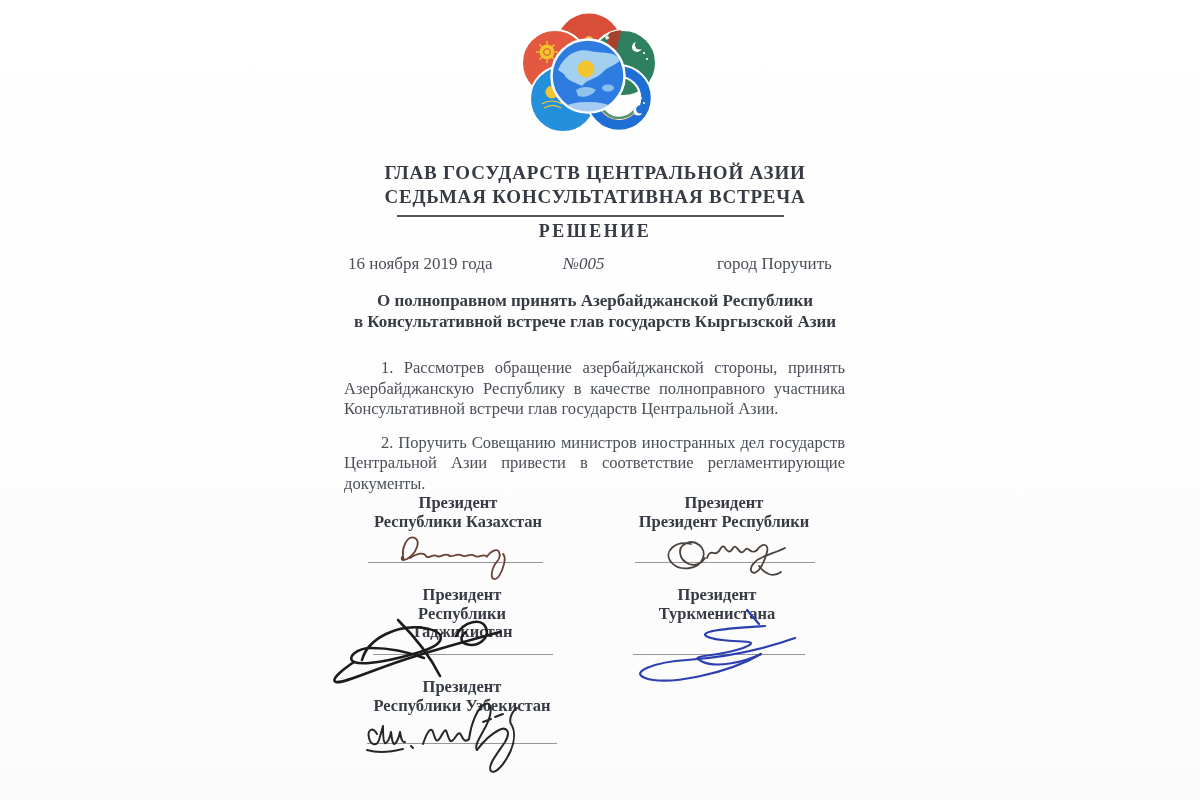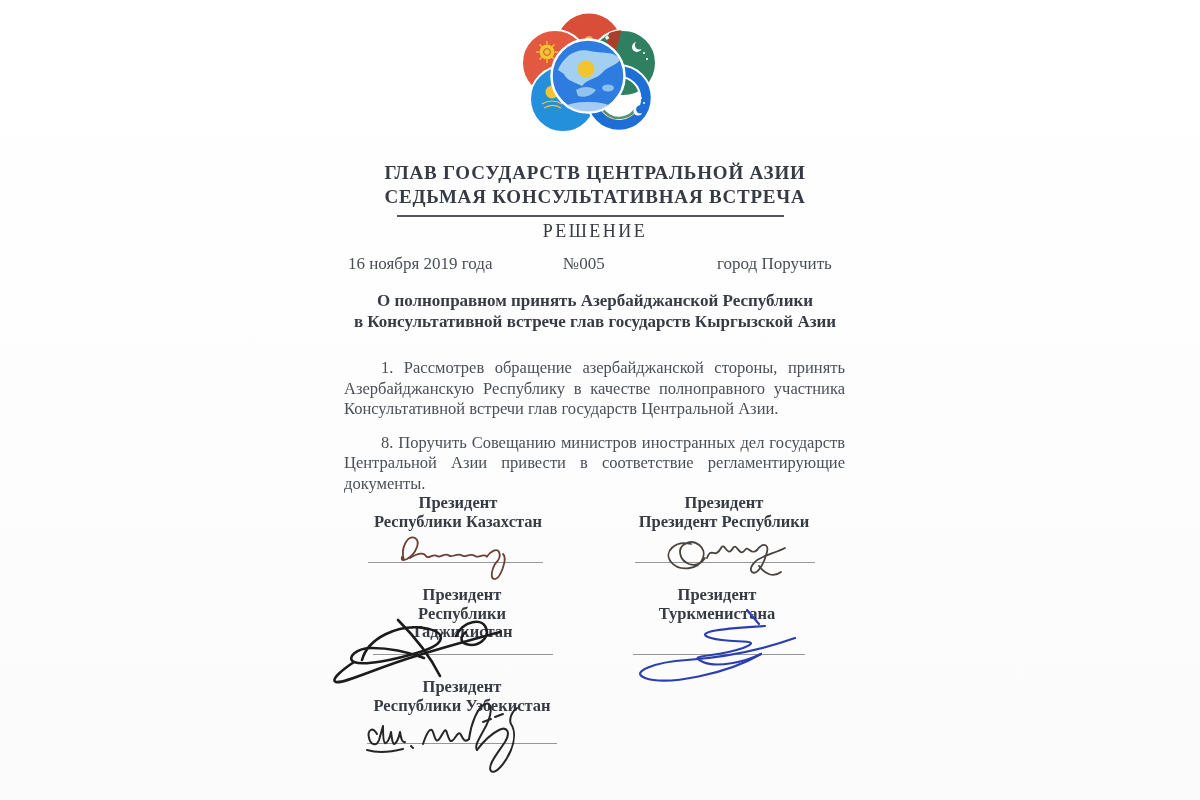--- a/index.html
+++ b/index.html
@@ -6,24 +6,24 @@
   .screen{
     position:relative;width:1200px;height:800px;overflow:hidden;
     background:linear-gradient(180deg,#ffffff 0%,#fdfdfd 60%,#fbfbfb 100%);
     font-family:"Liberation Serif","DejaVu Serif",serif;
   }
   .emblem{position:absolute;left:520px;top:6px;}
   .hdr{position:absolute;left:320px;top:161px;width:550px;text-align:center;
        font-weight:bold;font-size:19px;line-height:24px;letter-spacing:0.8px;color:#373b44;}
   .rule{position:absolute;left:397px;top:215px;width:387px;height:1.5px;background:#54555a;}
   .doctype{position:absolute;left:320px;top:221px;width:550px;text-align:center;
-       font-weight:normal;font-size:18px;letter-spacing:2.5px;color:#373b44;}
+       font-weight:bold;font-size:18px;letter-spacing:2.5px;color:#373b44;}
   .meta-item{position:absolute;top:254px;font-size:17px;color:#4a4f58;}
   .meta-date{left:348px;}
-  .meta-num{left:563px;}
+  .meta-num{left:563px;font-style:italic;}
   .meta-place{left:717px;}
   .subject{position:absolute;left:320px;top:290px;width:550px;text-align:center;
        font-weight:bold;font-size:17px;line-height:21px;color:#373b44;}
   .body-text{position:absolute;left:331px;top:345px;width:527px;font-size:16.5px;
        line-height:20.6px;text-align:justify;color:#4a4f58;}
   .body-text p{margin:13px;text-indent:37px;}
   .sig-block{position:absolute;text-align:center;color:#373b44;}
   .sig-title,.sig-country{font-weight:bold;font-size:16.5px;line-height:18.5px;}
   .sig-line{position:absolute;height:1.2px;background:#96979b;}
   .sig-svg{position:absolute;overflow:visible;}
@@ -139,21 +139,21 @@
   <div class="meta-item meta-num">№005</div>
   <div class="meta-item meta-place">город Поручить</div>
 
   <div class="subject">
     <div>О полноправном принять Азербайджанской Республики</div>
     <div>в Консультативной встрече глав государств Кыргызской Азии</div>
   </div>
 
   <div class="body-text">
     <p>1. Рассмотрев обращение азербайджанской стороны, принять Азербайджанскую Республику в качестве полноправного участника Консультативной встречи глав государств Центральной Азии.</p>
-    <p>8. Поручить Совещанию министров иностранных дел государств Центральной Азии привести в соответствие регламентирующие документы.</p>
+    <p>2. Поручить Совещанию министров иностранных дел государств Центральной Азии привести в соответствие регламентирующие документы.</p>
   </div>
 
   <div class="sig-block" style="left:368px;top:494px;width:180px;">
     <div class="sig-title">Президент</div>
     <div class="sig-country">Республики Казахстан</div>
     <div class="sig-line" style="left:0;top:68px;width:175px;"></div>
     <svg class="sig-svg" style="left:20px;top:28px;" width="155" height="68" viewBox="0 0 155 68">
       <g fill="none" stroke-width="1.8" stroke-linecap="round" stroke-linejoin="round" stroke="#6b4136">
         <path d="M16 38 C12 26 20 12 27 16 C33 19.5 28 32 19 37 C15 39 13 38 14 35"></path>
         <path d="M22 36 C30 31 36 30 38 34 C40 38 45 31 49 34 C52 36.5 57 30 61 33.5

